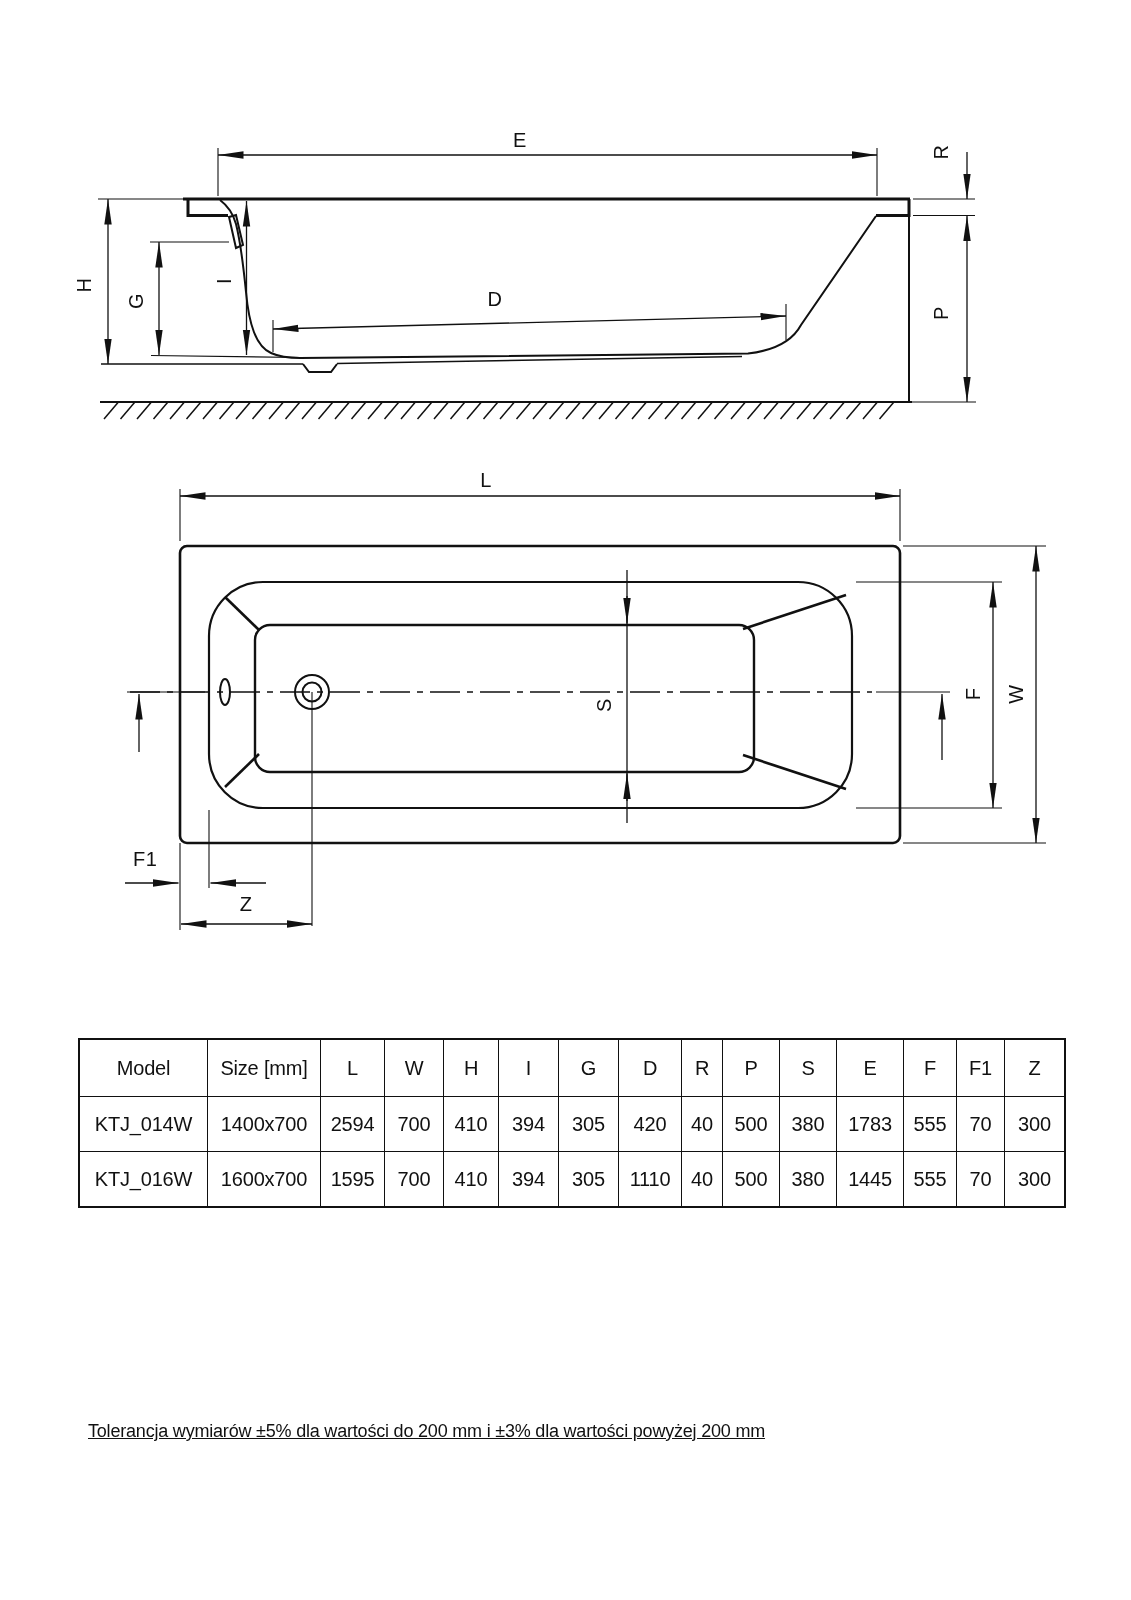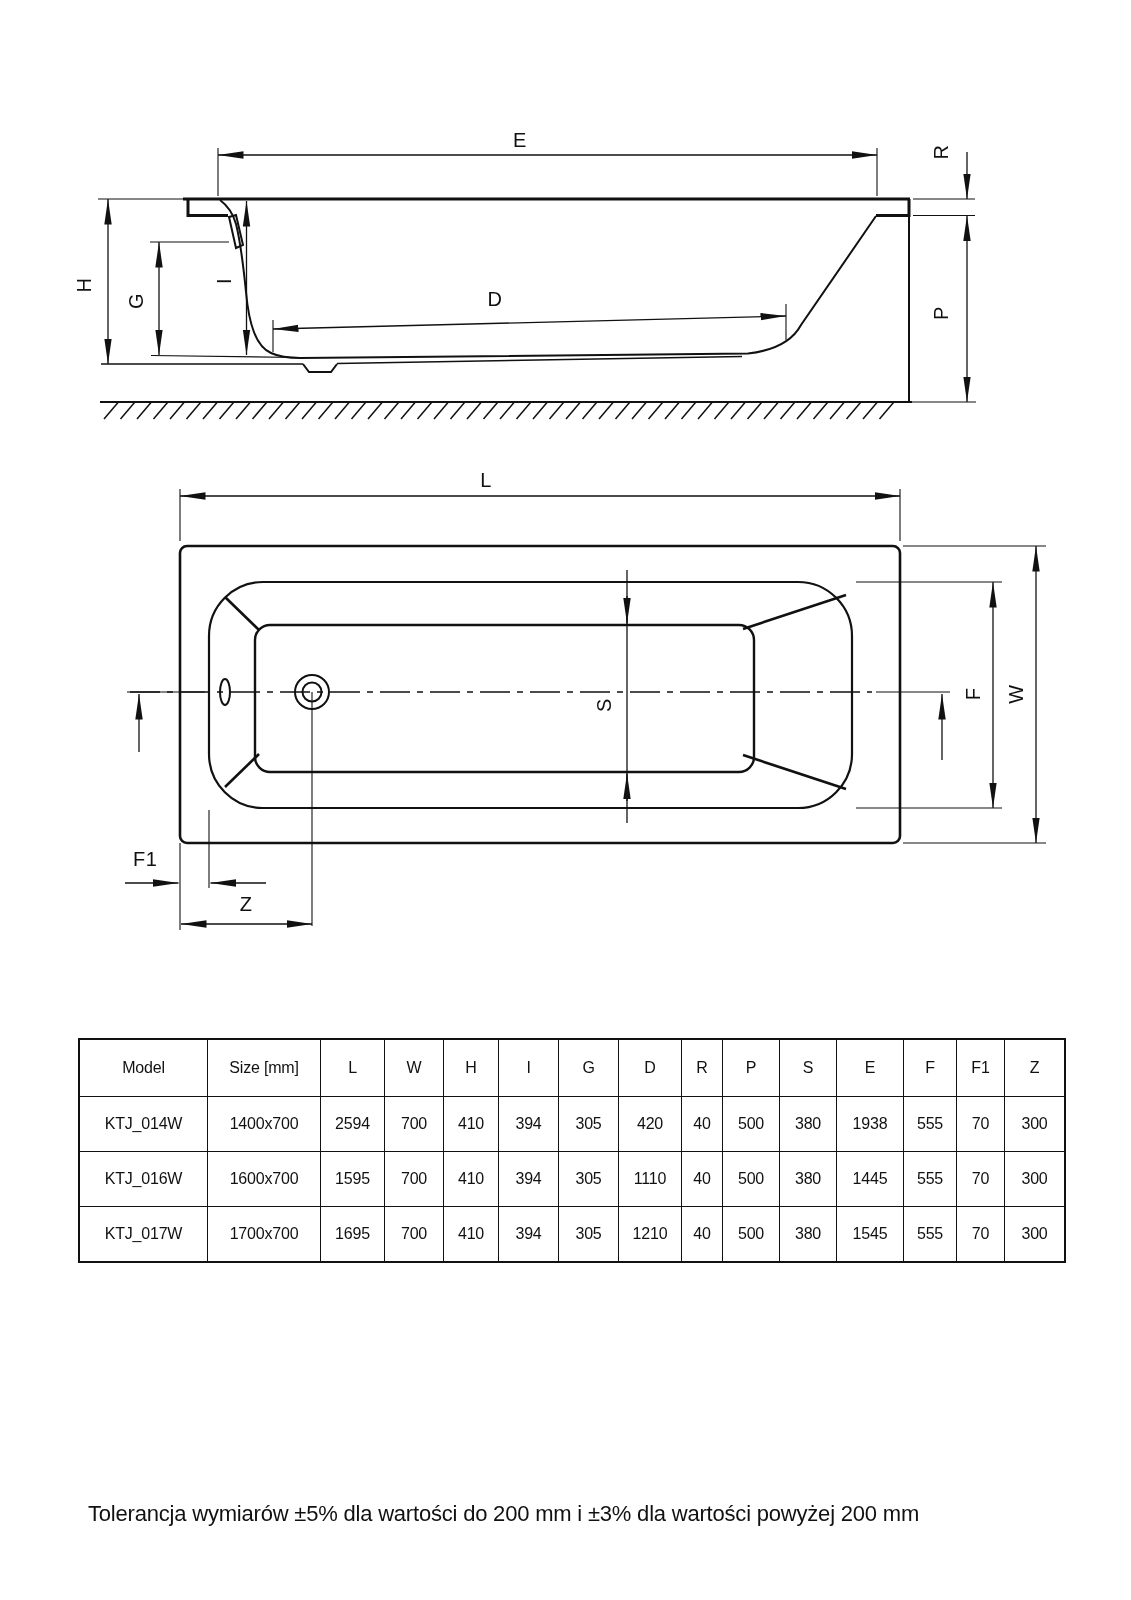--- a/index.html
+++ b/index.html
@@ -6,29 +6,29 @@
   body{
     width:1131px;height:1600px;position:relative;
     font-family:"Liberation Sans",sans-serif;color:#111;
   }
   #stage{position:absolute;left:0;top:0;width:1131px;height:1600px;background:#ffffff;}
   svg{position:absolute;left:0;top:0;}
   svg text{font-family:"Liberation Sans",sans-serif;fill:#111;font-size:20px;letter-spacing:0.5px;}
   .dims-table{
     position:absolute;left:78px;top:1038px;width:976px;
     border-collapse:collapse;table-layout:fixed;
-    font-size:16px;letter-spacing:-0.2px;color:#111;
+    font-size:20px;letter-spacing:-0.2px;color:#111;
     border:2.5px solid #111;
   }
   .dims-table th,.dims-table td{
     border:1.6px solid #111;text-align:center;vertical-align:middle;
     font-weight:normal;padding:0;height:54px;overflow:hidden;white-space:nowrap;
   }
   .dims-table thead th{height:56px;}
-  .notes{position:absolute;left:88px;top:1496px;font-size:22px;line-height:35px;letter-spacing:-0.2px;}
+  .notes{position:absolute;left:88px;top:1414px;font-size:18px;line-height:35px;letter-spacing:-0.2px;text-decoration:underline;}
 </style>
 </head>
 <body>
 
 <div id="stage">
 
   <svg width="1131" height="1000" viewBox="0 0 1131 1000">
     <defs>
       <marker id="arw" viewBox="0 0 26 10" refX="25.5" refY="5" markerWidth="26" markerHeight="10" markerUnits="userSpaceOnUse" orient="auto-start-reverse">
         <path d="M25.5,5 L0,1.3 L0,8.7 Z" fill="#111"></path>
@@ -213,21 +213,21 @@
           <td>1400x700</td>
           <td>2594</td>
           <td>700</td>
           <td>410</td>
           <td>394</td>
           <td>305</td>
           <td>420</td>
           <td>40</td>
           <td>500</td>
           <td>380</td>
-          <td>1938</td>
+          <td>1783</td>
           <td>555</td>
           <td>70</td>
           <td>300</td>
         </tr>
         <tr>
           <td>KTJ_016W</td>
           <td>1600x700</td>
           <td>1595</td>
           <td>700</td>
           <td>410</td>
@@ -235,37 +235,20 @@
           <td>305</td>
           <td>1110</td>
           <td>40</td>
           <td>500</td>
           <td>380</td>
           <td>1445</td>
           <td>555</td>
           <td>70</td>
           <td>300</td>
         </tr>
-        <tr>
-          <td>KTJ_017W</td>
-          <td>1700x700</td>
-          <td>1695</td>
-          <td>700</td>
-          <td>410</td>
-          <td>394</td>
-          <td>305</td>
-          <td>1210</td>
-          <td>40</td>
-          <td>500</td>
-          <td>380</td>
-          <td>1545</td>
-          <td>555</td>
-          <td>70</td>
-          <td>300</td>
-        </tr>
       </tbody>
   </table>
 
   <div class="notes">
     <div>Tolerancja wymiarów ±5% dla wartości do 200 mm i ±3% dla wartości powyżej 200 mm</div>
   </div>
 
 </div>
 
 </body></html>

